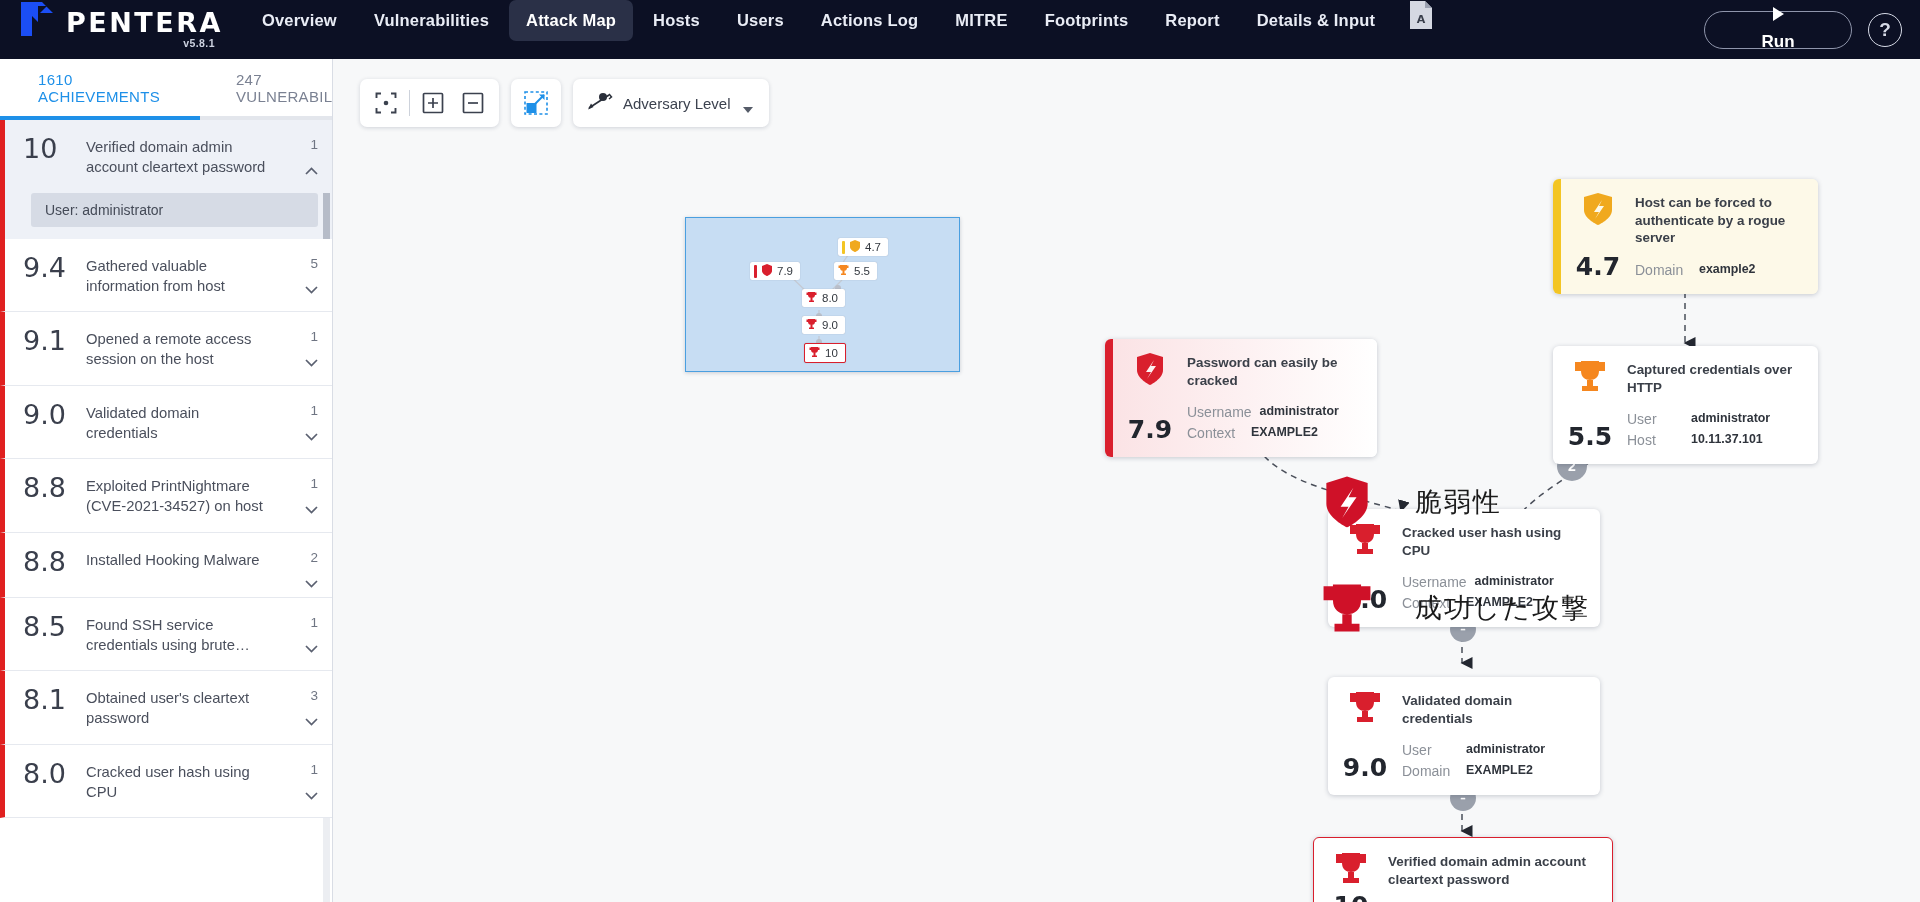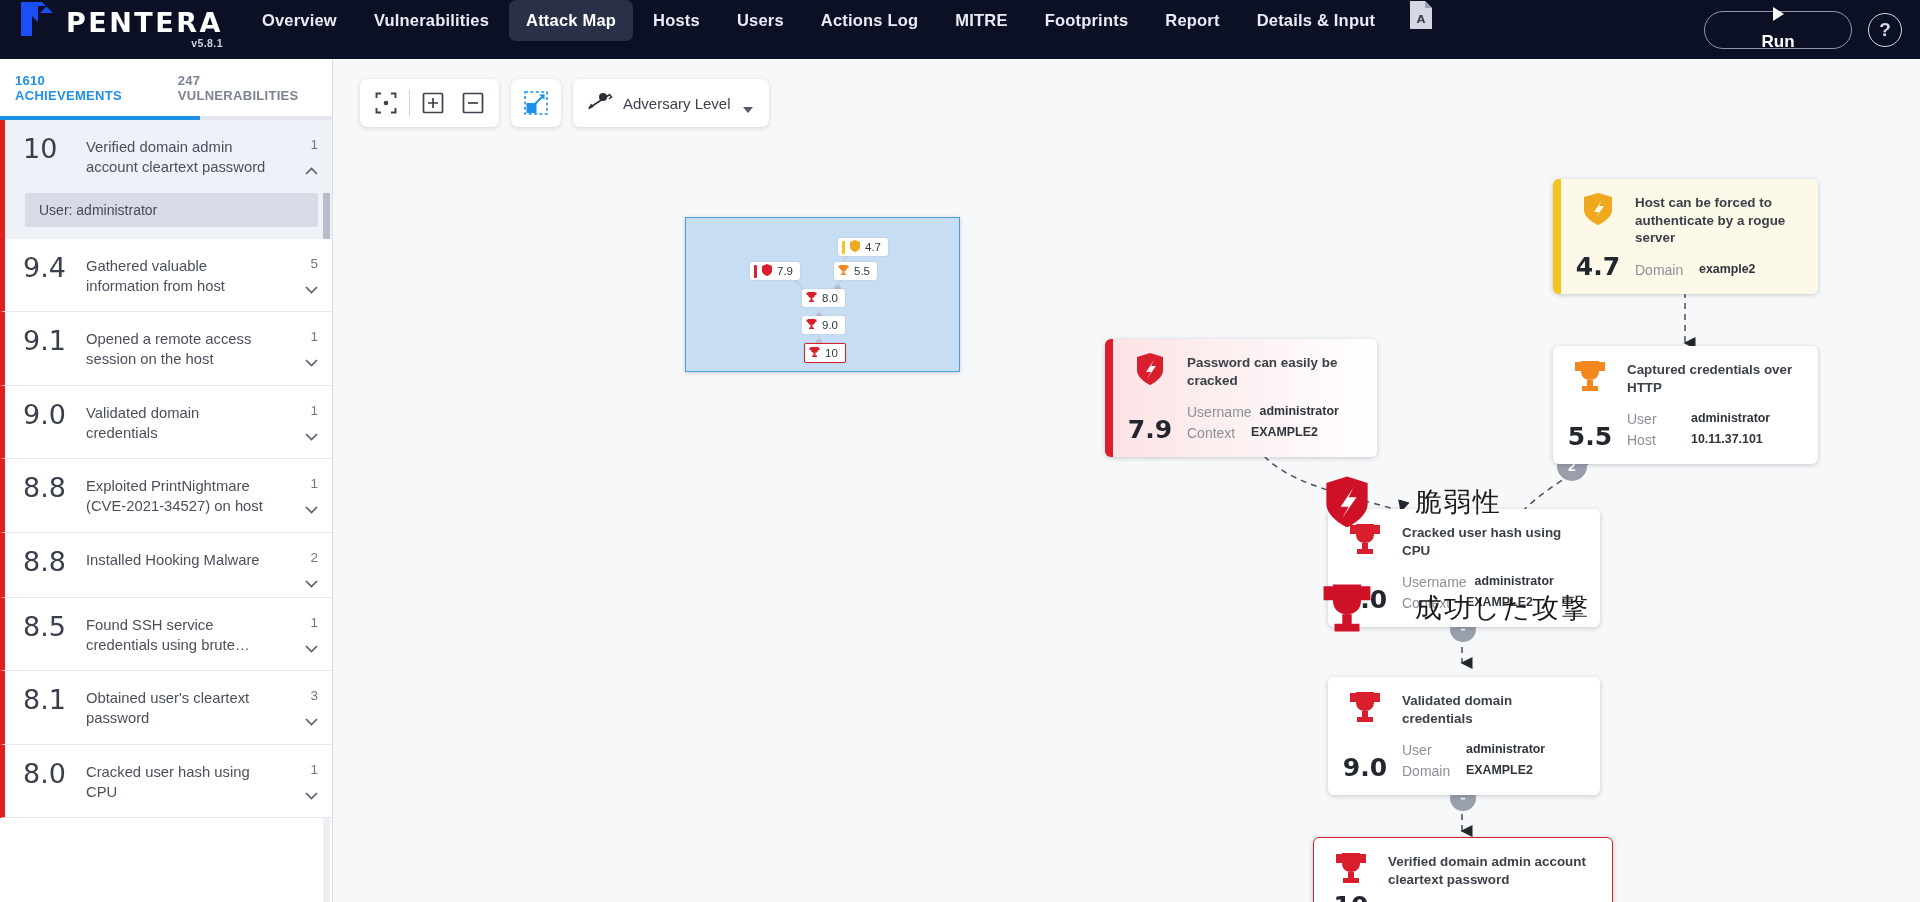--- a/index.html
+++ b/index.html
@@ -20,21 +20,21 @@
   }
   .brand { display: flex; align-items: flex-end; gap: 10px; margin-right: 22px; }
   .brand-logo { width: 38px; height: 38px; position: relative; }
   .brand-text-wrap { position: relative; padding-bottom: 2px; }
   .brand-word {
     color: #fff; font-size: 27px; font-weight: 700;
     letter-spacing: 2.5px; line-height: 1;
     font-family: "DejaVu Sans", sans-serif;
   }
   .brand-ver {
-    position: absolute; right: 0; bottom: -11px;
+    position: absolute; right: 8px; bottom: -11px;
     color: #cdd2e0; font-size: 10.5px; font-weight: 700;
     letter-spacing: .4px;
   }
   .navitems { display: flex; align-items: center; gap: 3px; }
   .navitem {
     color: #e9ecf5; font-size: 16.5px; font-weight: 600;
     padding: 11px 17px; border-radius: 7px;
     white-space: nowrap; cursor: pointer; letter-spacing: .2px;
   }
   .navitem.active { background: #2a3047; color: #ffffff; }
@@ -69,22 +69,22 @@
   
   .sidebar {
     width: 333px; height: 100%;
     background: #fff;
     border-right: 1px solid #d9dde5;
     display: flex; flex-direction: column;
     position: relative;
   }
   .tabs { display: flex; height: 57px; align-items: center; background: #fff; }
   .tab {
-    font-size: 13px; font-weight: 700; letter-spacing: .3px;
-    color: #7a8192; padding: 0 15px; cursor: pointer;
+    font-size: 15px; font-weight: 400; letter-spacing: .3px;
+    color: #7a8192; padding: 0 38px; cursor: pointer;
     height: 100%; display: flex; align-items: center;
   }
   .tab.active { color: #1e90e8; }
   .tab-underline { height: 4px; width: 100%; background: #e3e6ec; position: relative; }
   .tab-underline::after {
     content: ""; position: absolute; left: 0; top: 0;
     width: 200px; height: 4px; background: #1e90e8;
   }
 
   .achv-list { flex: 1; overflow: hidden; position: relative; background:#fff; }
@@ -104,21 +104,21 @@
   }
   .rtitle {
     font-size: 14.8px; color: #4a4f5c; line-height: 1.37;
     flex: 1; padding-top: 2px; padding-right: 6px;
   }
   .rmeta { width: 26px; display: flex; flex-direction: column; align-items: flex-end; gap: 9px; padding-top:2px;}
   .rcount { font-size: 13.5px; color: #6f7583; }
   .chev { width: 13px; height: 8px; }
   .subrow {
     background: #eef1f7; border-left: 5px solid #e02020;
-    padding: 0 14px 12px 20px;
+    padding: 0 14px 12px 26px;
   }
   .subchip {
     background: #d6dbe5; color: #444a57; font-size: 14px;
     padding: 9px 14px; border-radius: 3px;
   }
   .sb-scroll {
     position: absolute; right: 2px; top: 63px;
     width: 7px; height: 215px; border-radius: 4px; background: #b6bcc8;
   }
   .sb-track {

